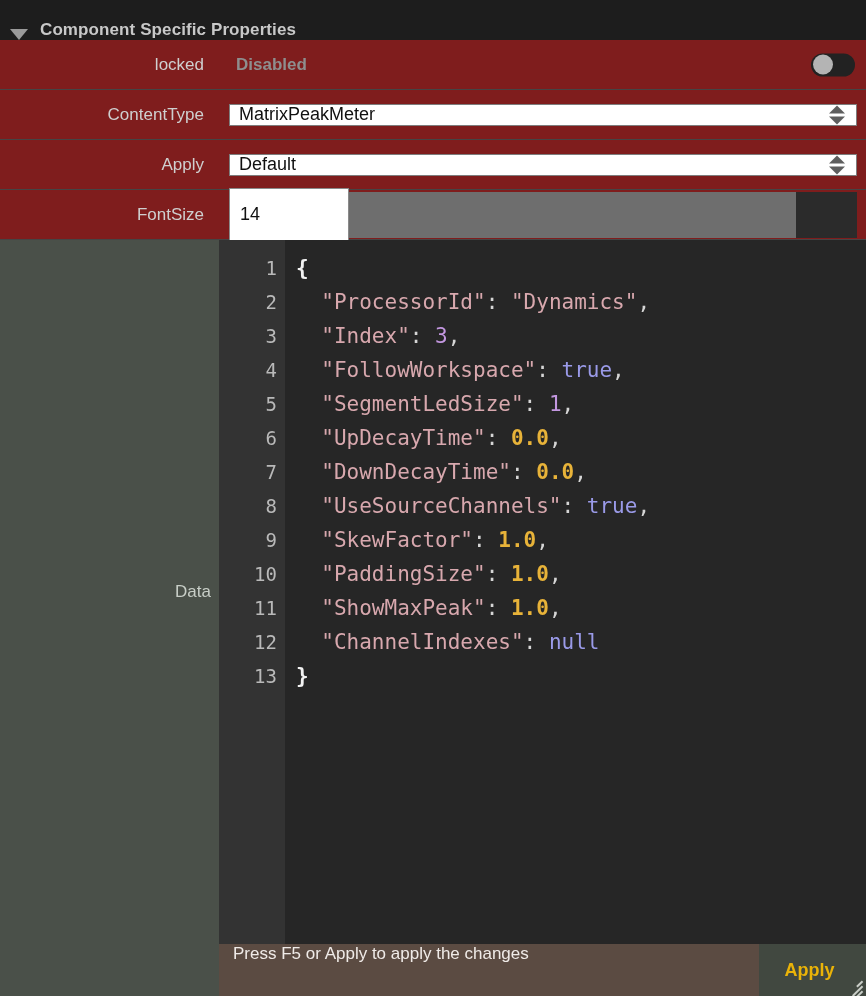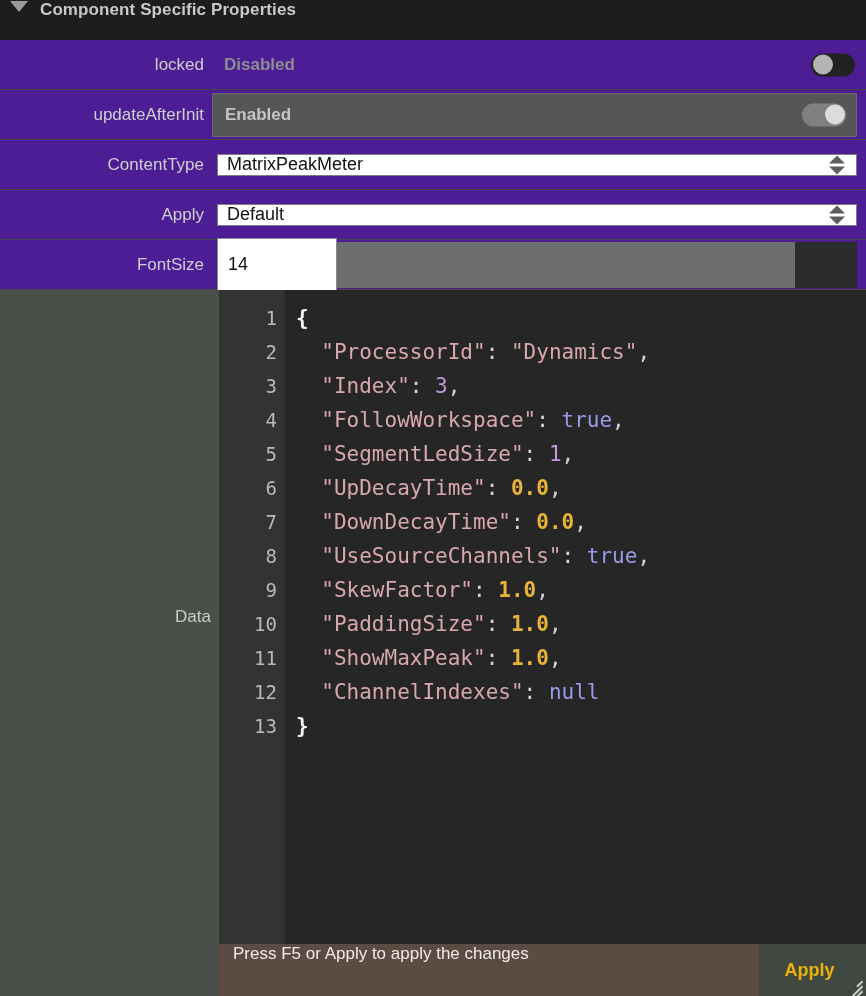--- a/index.html
+++ b/index.html
@@ -20,21 +20,21 @@
     background: #3a3a3a;
     display: flex;
     flex-direction: column;
   }
 
   
   .section-header {
     height: 40px;
     background: #1d1d1d;
     display: flex;
-    align-items: flex-start;
+    align-items: flex-end;
     padding-left: 10px;
     box-sizing: border-box;
     flex: 0 0 40px;
   }
   .disclosure-triangle {
     width: 0; height: 0;
     border-left: 9px solid transparent;
     border-right: 9px solid transparent;
     border-top: 11px solid #9a9a9a;
     margin-right: 12px;
@@ -46,24 +46,25 @@
     font-weight: bold;
     letter-spacing: 0.1px;
   }
 
   
   .prop-row {
     height: 50px;
     flex: 0 0 50px;
     display: flex;
     align-items: center;
-    background: #4c1d95;
+    background: #7f1d1d;
     border-bottom: 1px solid #454545;
     box-sizing: border-box;
     position: relative;
+    gap: 12px;
   }
   .prop-label {
     width: 212px;
     flex: 0 0 212px;
     text-align: right;
     padding-right: 8px;
     box-sizing: border-box;
     color: #cfcfcf;
     font-size: 17px;
   }
@@ -332,31 +333,20 @@
     <div class="prop-value">
       <div class="toggle-row-value" style="flex:1 1 auto;">
         <div class="toggle-text off">Disabled</div>
         <div class="toggle-switch">
           <div class="toggle-knob"></div>
         </div>
       </div>
     </div>
   </div>
 
-  <div class="prop-row">
-    <div class="prop-label">updateAfterInit</div>
-    <div class="prop-value">
-      <div class="toggle-row-value highlight" style="flex:1 1 auto;">
-        <div class="toggle-text">Enabled</div>
-        <div class="toggle-switch on">
-          <div class="toggle-knob"></div>
-        </div>
-      </div>
-    </div>
-  </div>
 
   <div class="prop-row">
     <div class="prop-label">ContentType</div>
     <div class="prop-value">
       <div class="combo">
         <div class="combo-text">MatrixPeakMeter</div>
         <div class="combo-arrows">
           <div class="tri-up"></div>
           <div class="tri-down"></div>
         </div>

